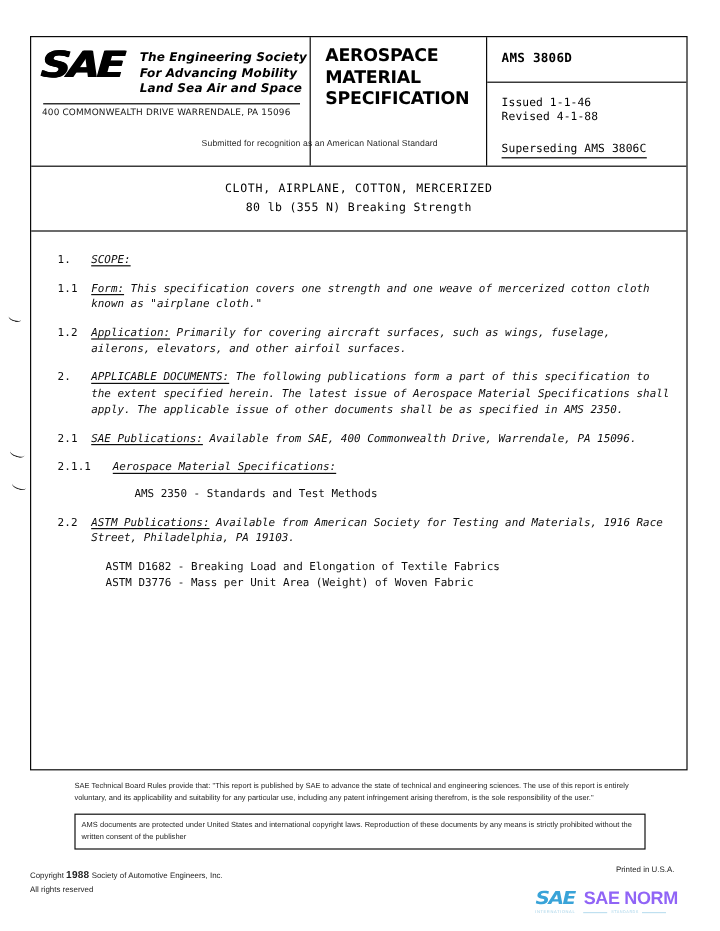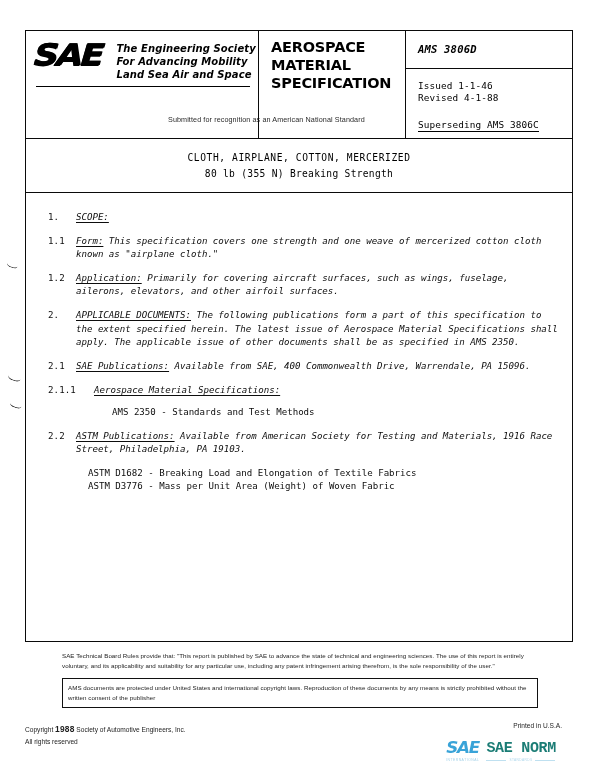--- a/index.html
+++ b/index.html
@@ -130,21 +130,20 @@
     left: 379px; top: 0;
     right: 0; height: 100%;
     box-sizing: border-box;
     border-left: 1.6px solid #0a0a0a;
   }
   .hdr-num-cell {
     height: 38px;
     box-sizing: border-box;
     border-bottom: 1.6px solid #0a0a0a;
     padding: 12px 0 0 12px;
-    font-style: italic;
   }
   .doc-number {
     font-family: "DejaVu Sans Mono", monospace;
     font-size: 10.5px;
     font-weight: 700;
     letter-spacing: 0.2px;
   }
   .hdr-dates-cell {
     padding: 11px 0 0 12px;
   }
@@ -310,25 +309,25 @@
     font-size: 3.4px;
     letter-spacing: 0.5px;
     color: #9fcfe6;
     margin-top: 1.5px;
   }
   .wm-text {
     display: flex;
     flex-direction: column;
   }
   .wm-norm {
-    font-family: Liberation Mono, monospace;
+    font-family: Liberation Sans, sans-serif;
     font-weight: 700;
     font-size: 15px;
     letter-spacing: -0.3px;
-    color: #0f766e;
+    color: #8b5cf6;
     line-height: 1;
   }
   .wm-norm-sub {
     display: flex;
     align-items: center;
     gap: 3px;
     margin-top: 2px;
   }
   .wm-norm-sub .bar {
     height: 1px;
@@ -370,20 +369,21 @@
       <div class="hdr-left">
         <div class="sae-logo-wrap">
           <div class="sae-mark">SAE</div>
           <div class="sae-tagline">
             <div>The Engineering Society</div>
             <div>For Advancing Mobility</div>
             <div>Land Sea Air and Space</div>
           </div>
         </div>
         <div class="addr-rule"></div>
+        <div class="sae-address">400 COMMONWEALTH DRIVE  WARRENDALE, PA 15096</div>
       </div>
 
       <div class="submitted-note">Submitted for recognition as an American National Standard</div>
 
       <div class="hdr-mid">
         <div class="hdr-mid-title">AEROSPACE MATERIAL SPECIFICATION</div>
       </div>
 
       <div class="hdr-right">
         <div class="hdr-num-cell">

